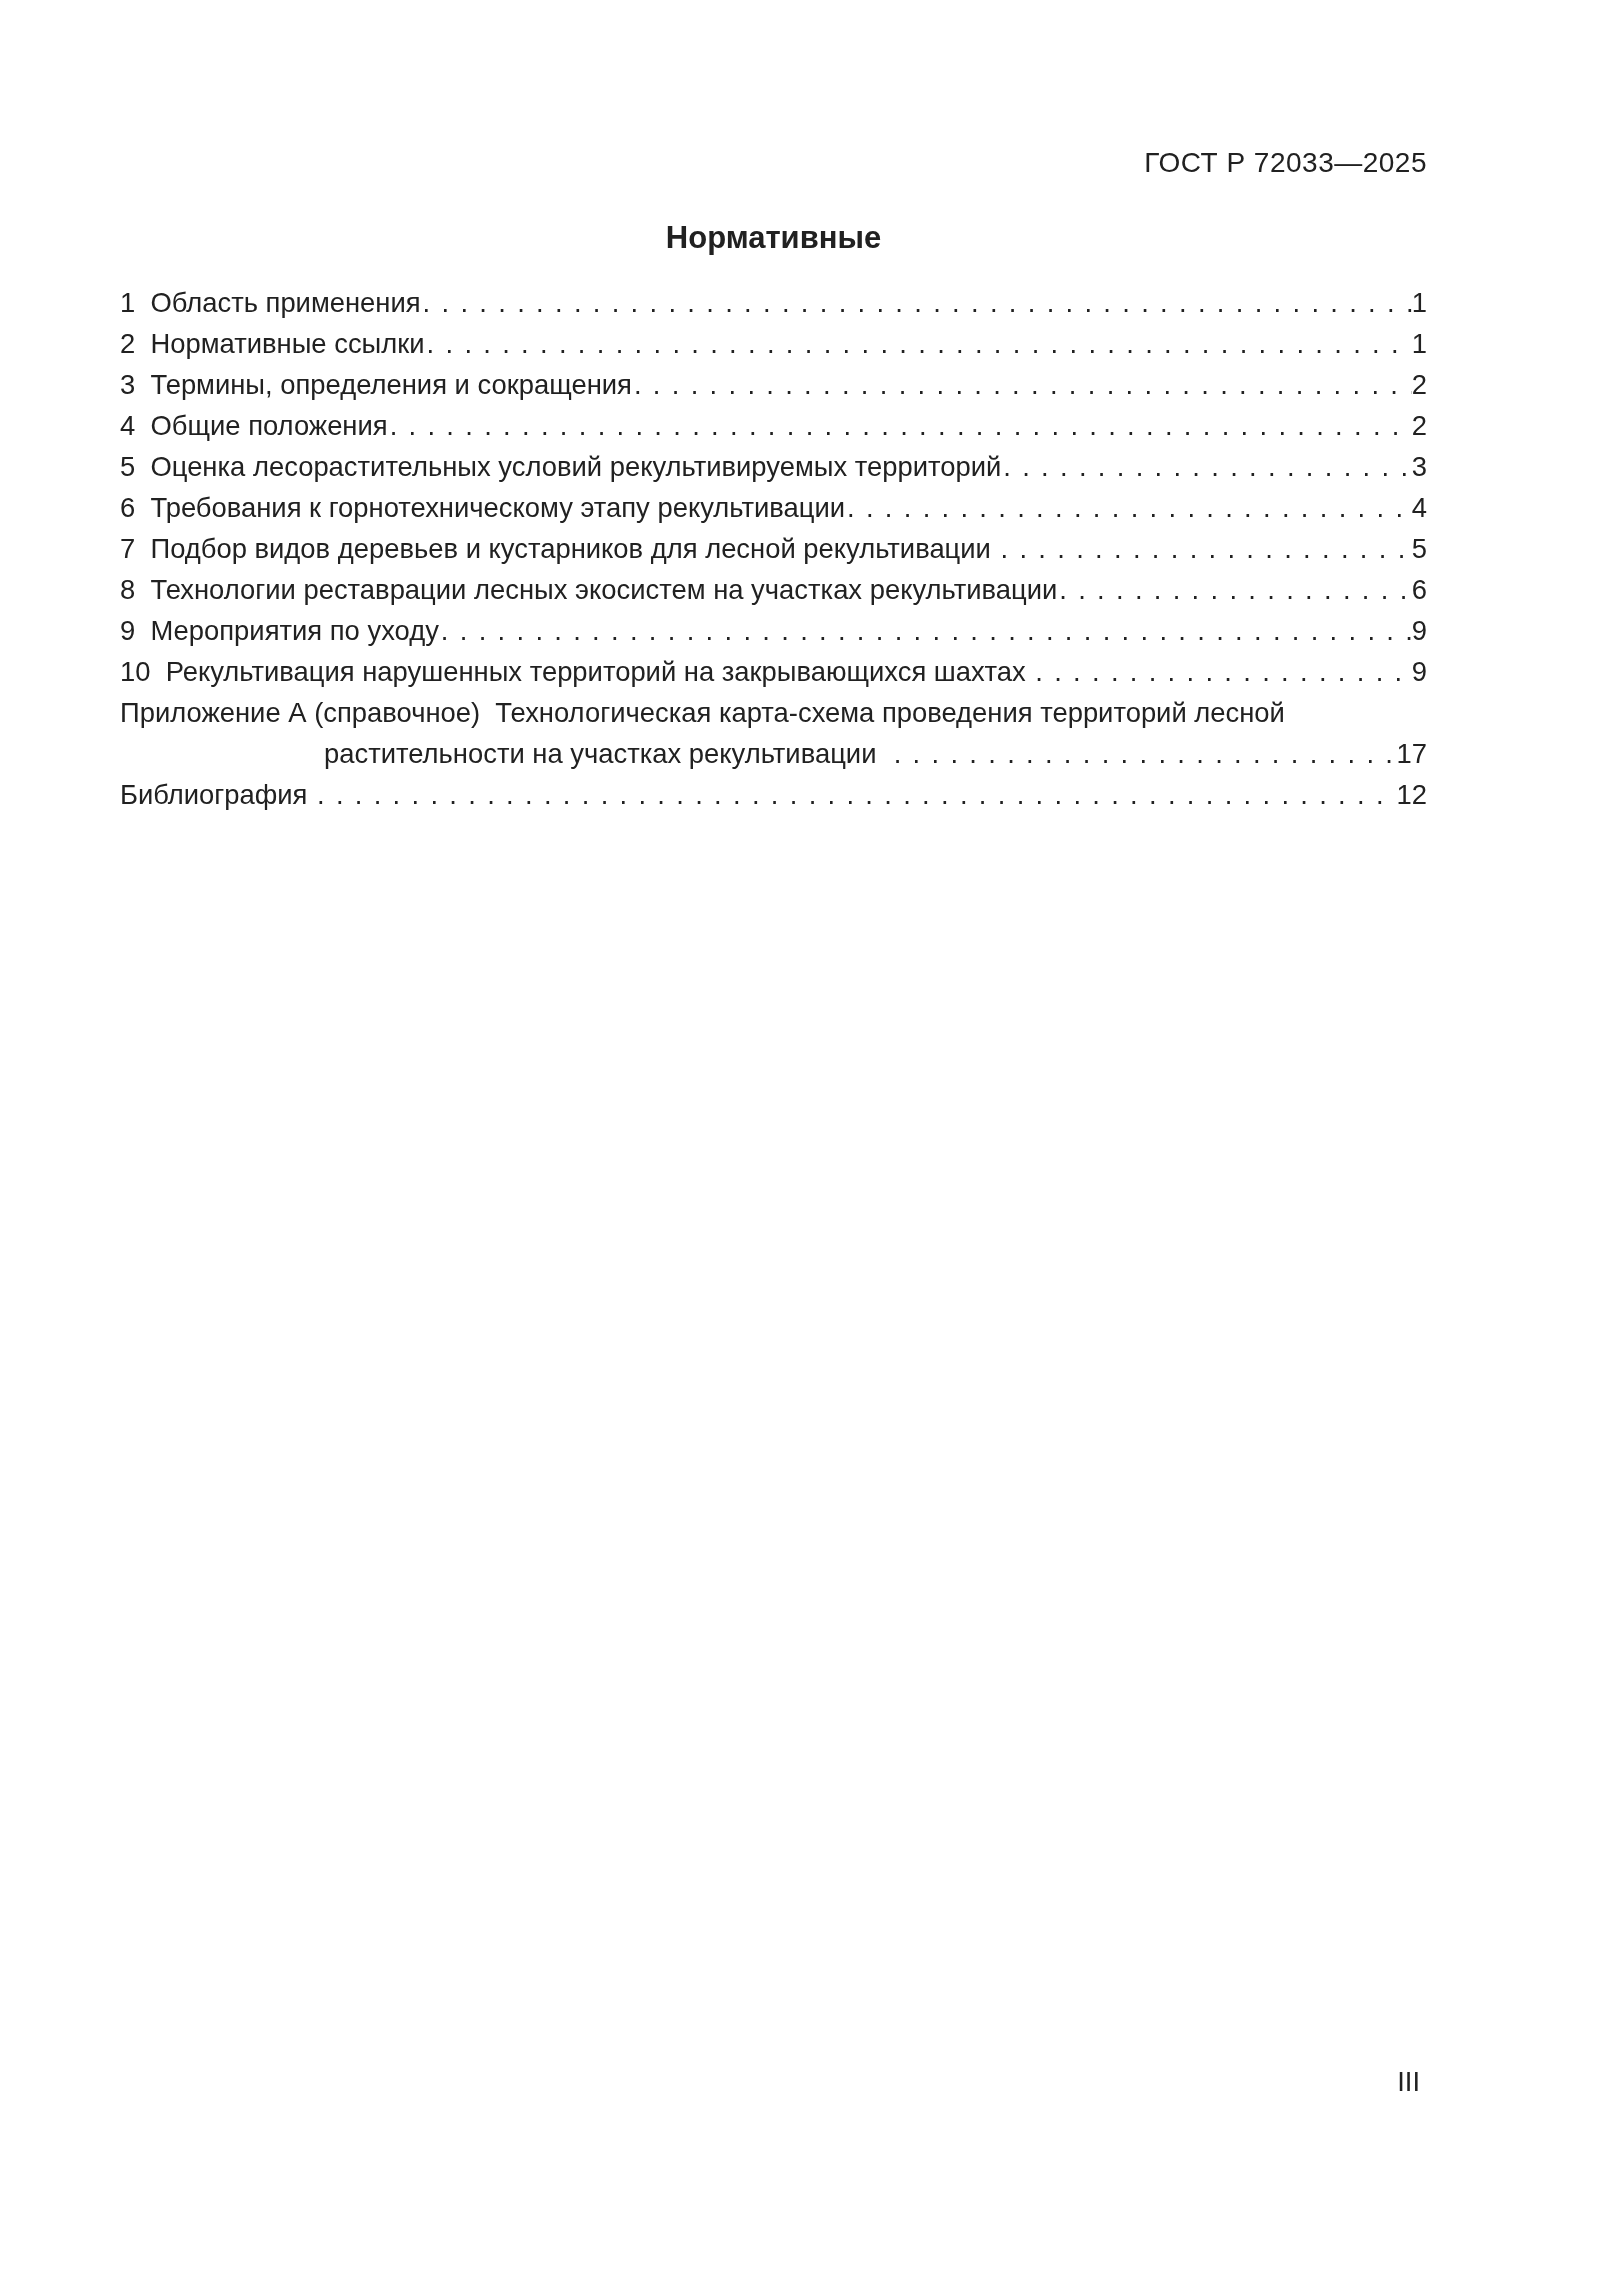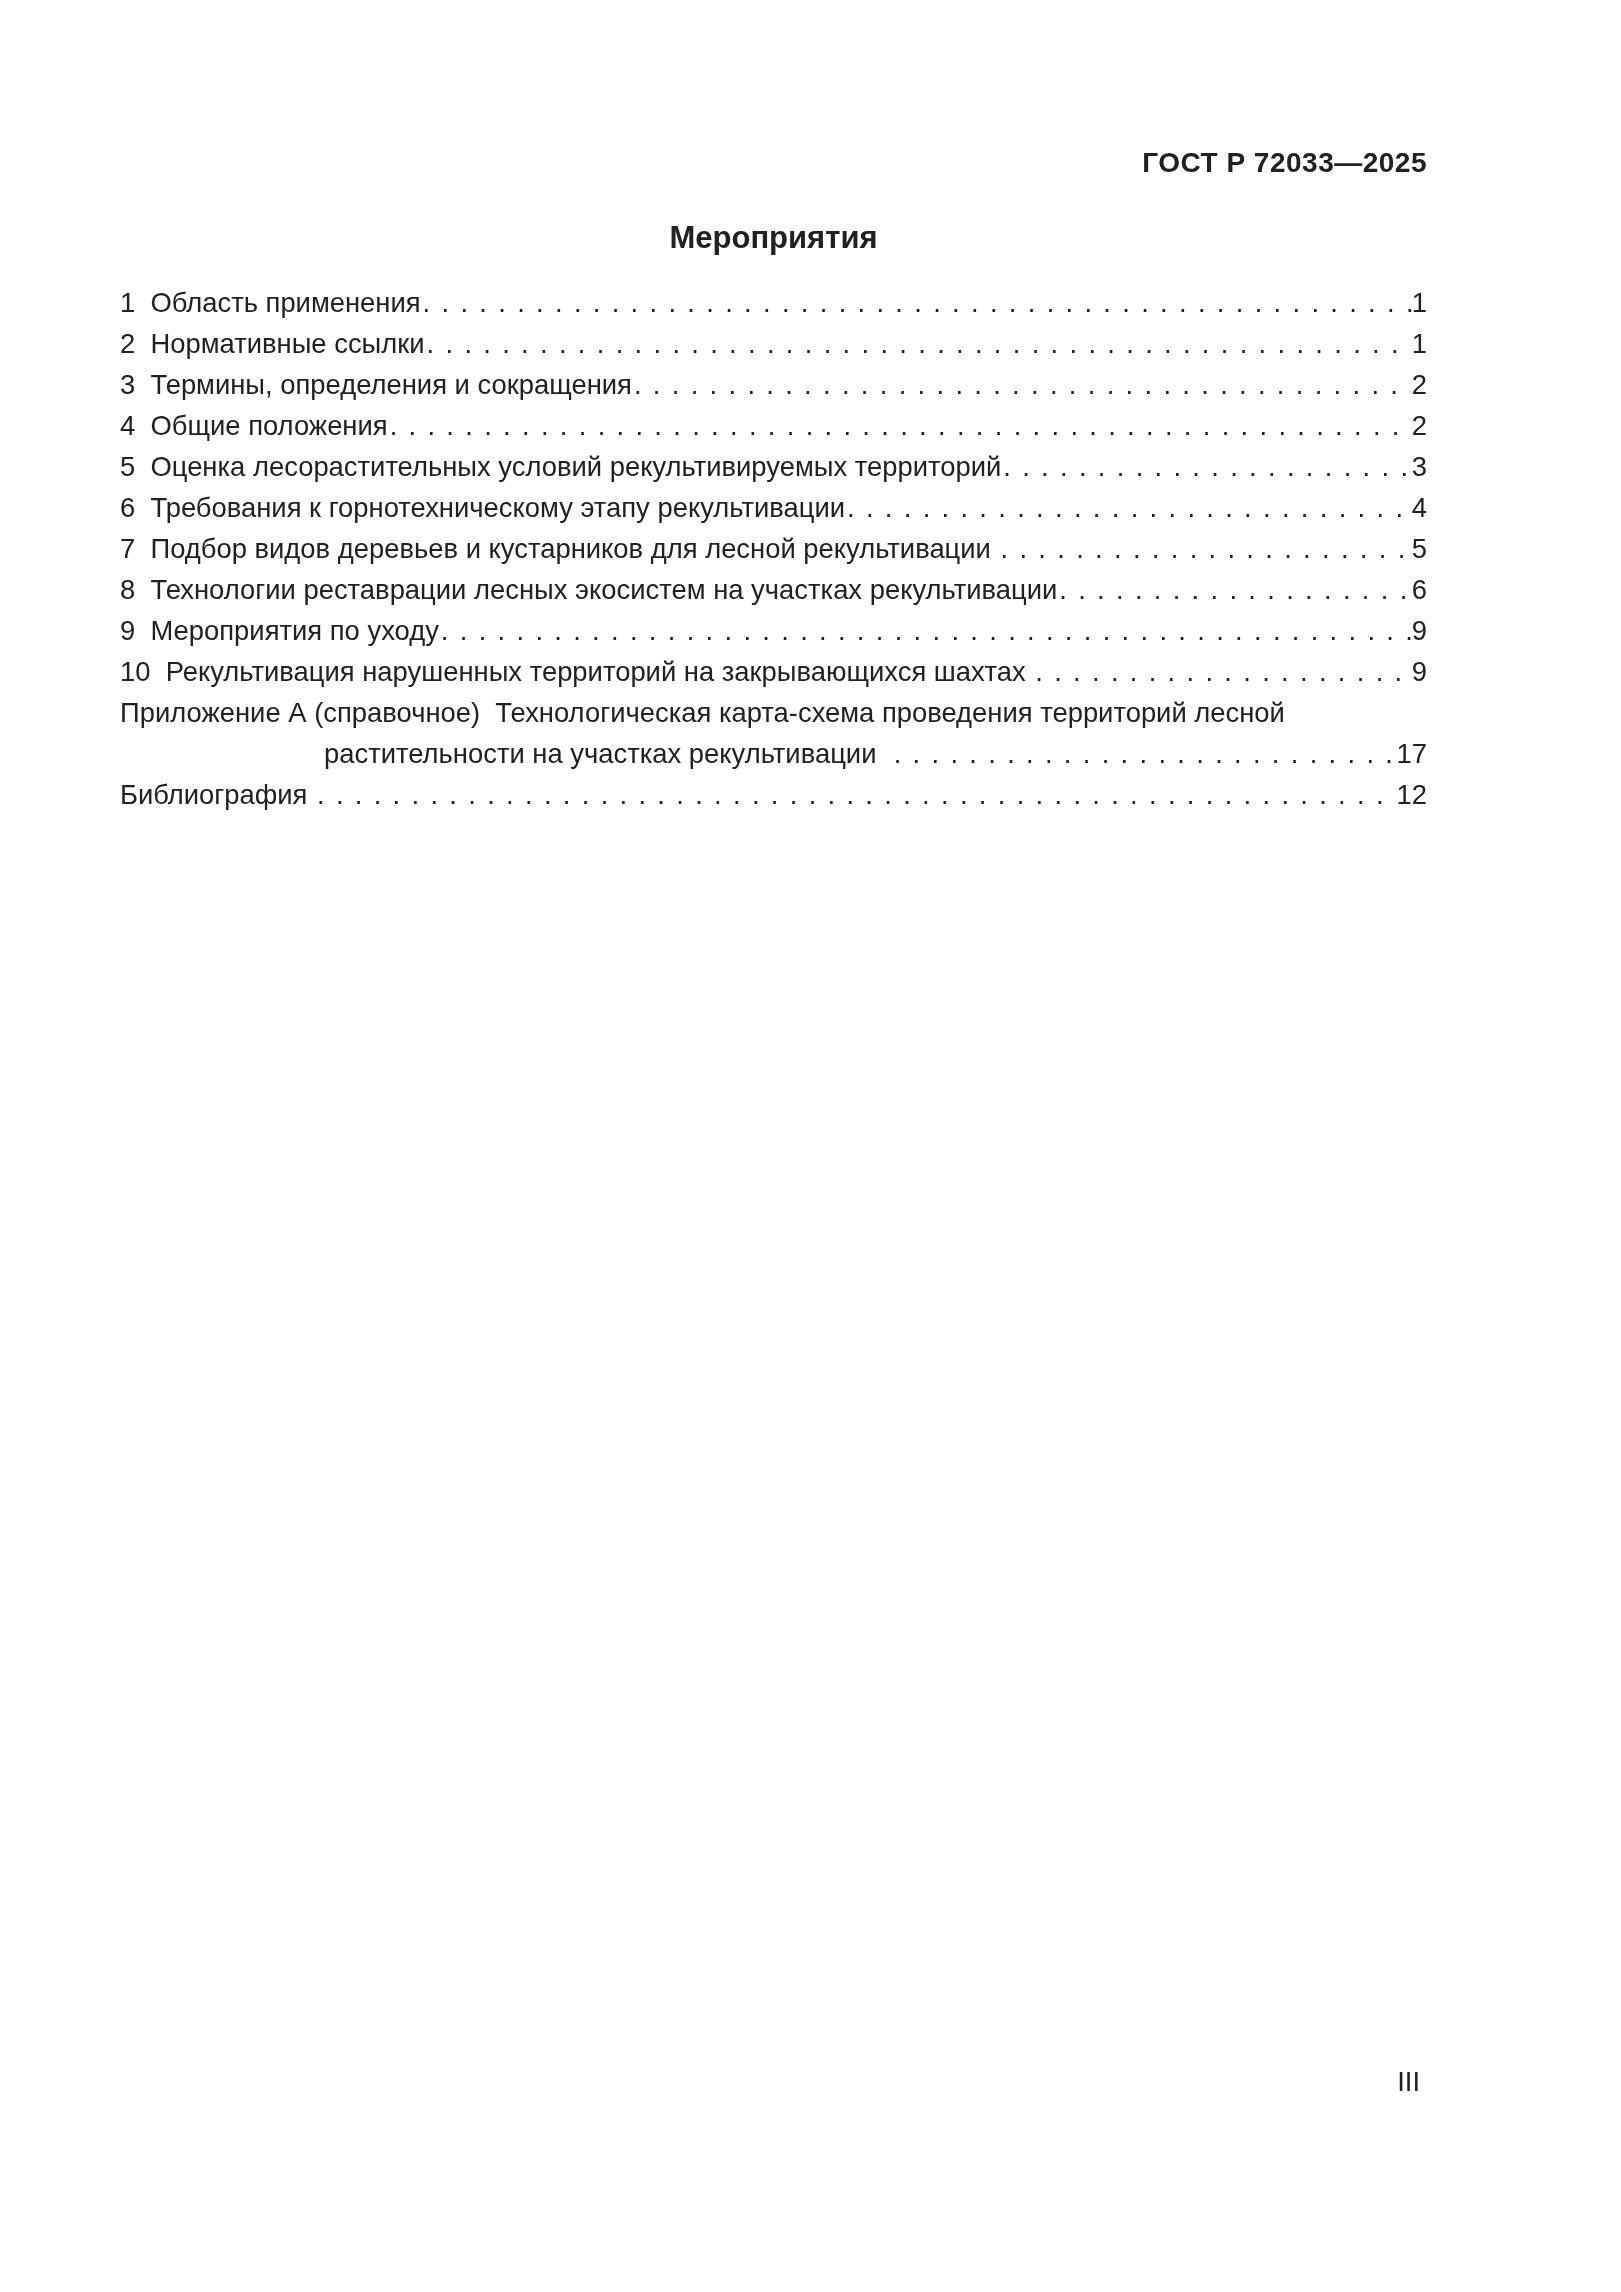--- a/index.html
+++ b/index.html
@@ -15,21 +15,21 @@
     color: #212121;
     overflow: hidden;
   }
   .doc-header {
     position: absolute;
     top: 147px;
     left: 120px;
     width: 1307px;
     text-align: right;
     font-size: 28px;
-    font-weight: bold;
+    font-weight: normal;
     letter-spacing: 0.5px;
     white-space: pre;
   }
   .toc-title {
     position: absolute;
     top: 220px;
     left: 120px;
     width: 1307px;
     margin: 0;
     text-align: center;
@@ -84,21 +84,21 @@
     font-size: 27.4px;
   }
 </style>
 </head>
 <body>
 
 <div>
 
   <div class="doc-header">ГОСТ Р 72033—2025</div>
 
-  <h1 class="toc-title">Мероприятия</h1>
+  <h1 class="toc-title">Нормативные</h1>
 
   <div class="toc">
 
       <div class="toc-row">
         <span class="toc-label">1  Область применения</span>
         <span class="toc-dots"></span>
         <span class="toc-page">1</span>
       </div>
 
       <div class="toc-row">

